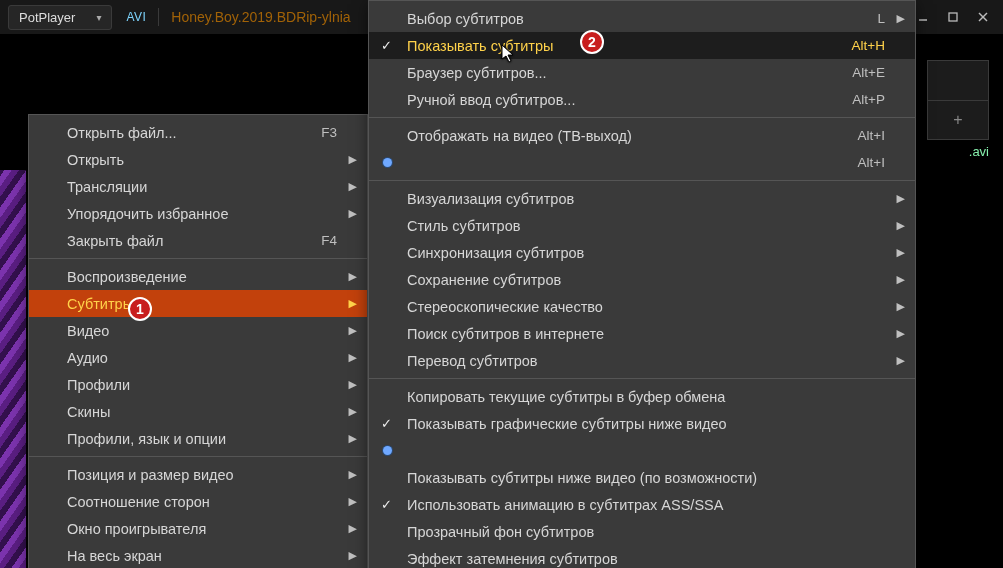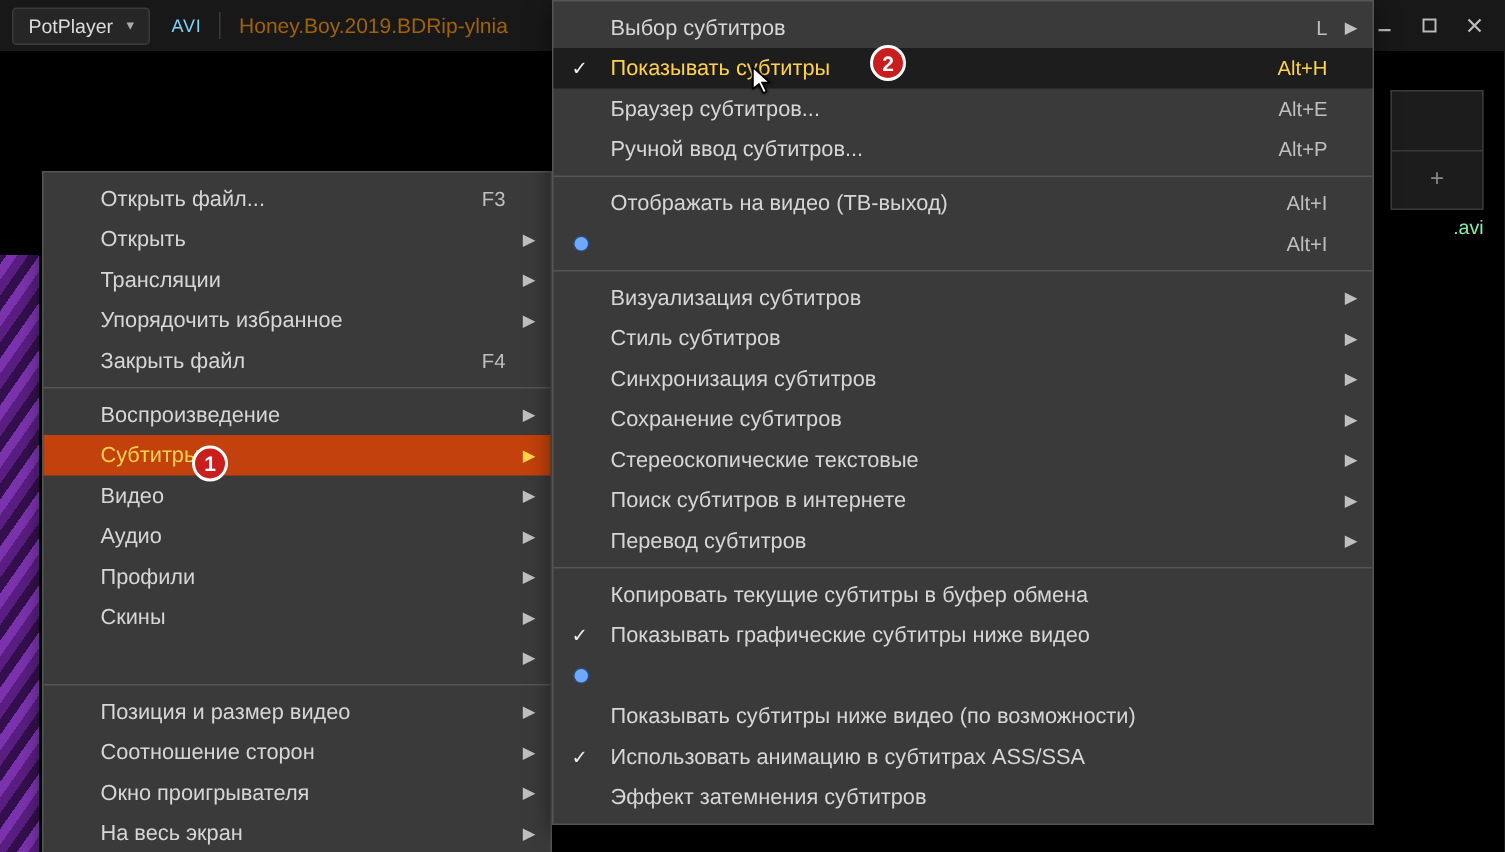--- a/index.html
+++ b/index.html
@@ -1,20 +1,20 @@
 <!DOCTYPE html>
 <html><head>
 <meta charset="utf-8">
 <style>
   * { margin:0; padding:0; box-sizing:border-box; font-family:"Segoe UI",Tahoma,sans-serif; }
   body { background:#000; width:1003px; height:568px; overflow:hidden; position:relative; color:#ccc; font-size:14px; }
 
   
   .titlebar { height:34px; background:#181818; display:flex; align-items:center; padding:0 8px; position:relative; }
-  .app-btn  { background:#262626; border:1px solid #3a3a3a; border-radius:3px; padding:4px 10px; display:flex; align-items:center; gap:9px; font-size:13px; color:#ddd; }
+  .app-btn  { background:#262626; border:1px solid #3a3a3a; border-radius:3px; padding:4px 10px; display:flex; align-items:center; gap:21px; font-size:13px; color:#ddd; }
   .app-btn .chev { font-size:10px; color:#aaa; }
   .format     { margin-left:14px; font-size:12px; color:#7dd3fc; letter-spacing:.5px; }
   .vline      { width:1px; height:18px; background:#3a3a3a; margin:0 12px; }
   .filename   { font-size:14px; color:#a16207; }
   .wincontrols{ position:absolute; right:6px; top:0; height:34px; display:flex; align-items:center; gap:2px; }
   .wbtn       { width:28px; height:22px; display:flex; align-items:center; justify-content:center; color:#bbb; font-size:12px; }
   .wbtn svg   { stroke:#bbb; }
 
   
   .edge { position:absolute; left:0; top:170px; width:26px; height:398px; background:repeating-linear-gradient(-55deg,#5a1e82 0 6px,#7b33ad 6px 12px,#33104d 12px 18px); }
@@ -129,20 +129,21 @@
     </div>
   <div class="mitem">
       <span>Профили</span>
       <span class="sub">▶</span>
     </div>
   <div class="mitem">
       <span>Скины</span>
       <span class="sub">▶</span>
     </div>
   <div class="mitem">
+      <span>Профили, язык и опции</span>
       <span class="sub">▶</span>
     </div>
   <div class="msep"></div>
   <div class="mitem">
       <span>Позиция и размер видео</span>
       <span class="sub">▶</span>
     </div>
   <div class="mitem">
       <span>Соотношение сторон</span>
       <span class="sub">▶</span>
@@ -196,21 +197,21 @@
     </div>
   <div class="mitem">
       <span>Синхронизация субтитров</span>
       <span class="sub">▶</span>
     </div>
   <div class="mitem">
       <span>Сохранение субтитров</span>
       <span class="sub">▶</span>
     </div>
   <div class="mitem">
-      <span>Стереоскопические текстовые</span>
+      <span>Стереоскопические качество</span>
       <span class="sub">▶</span>
     </div>
   <div class="mitem">
       <span>Поиск субтитров в интернете</span>
       <span class="sub">▶</span>
     </div>
   <div class="mitem">
       <span>Перевод субтитров</span>
       <span class="sub">▶</span>
     </div>
@@ -224,20 +225,23 @@
     </div>
   <div class="mitem">
       <span class="radio"></span>
     </div>
   <div class="mitem">
       <span>Показывать субтитры ниже видео (по возможности)</span>
     </div>
   <div class="mitem">
       <span class="chk">✓</span>
       <span>Использовать анимацию в субтитрах ASS/SSA</span>
+    </div>
+  <div class="mitem">
+      <span>Прозрачный фон субтитров</span>
     </div>
   <div class="mitem">
       <span>Эффект затемнения субтитров</span>
     </div>
 </div>
 
 <div class="badge" style="left:128px; top:297px;">
     <span>1</span>
   </div>
 <div class="badge" style="left:580px; top:30px;">

